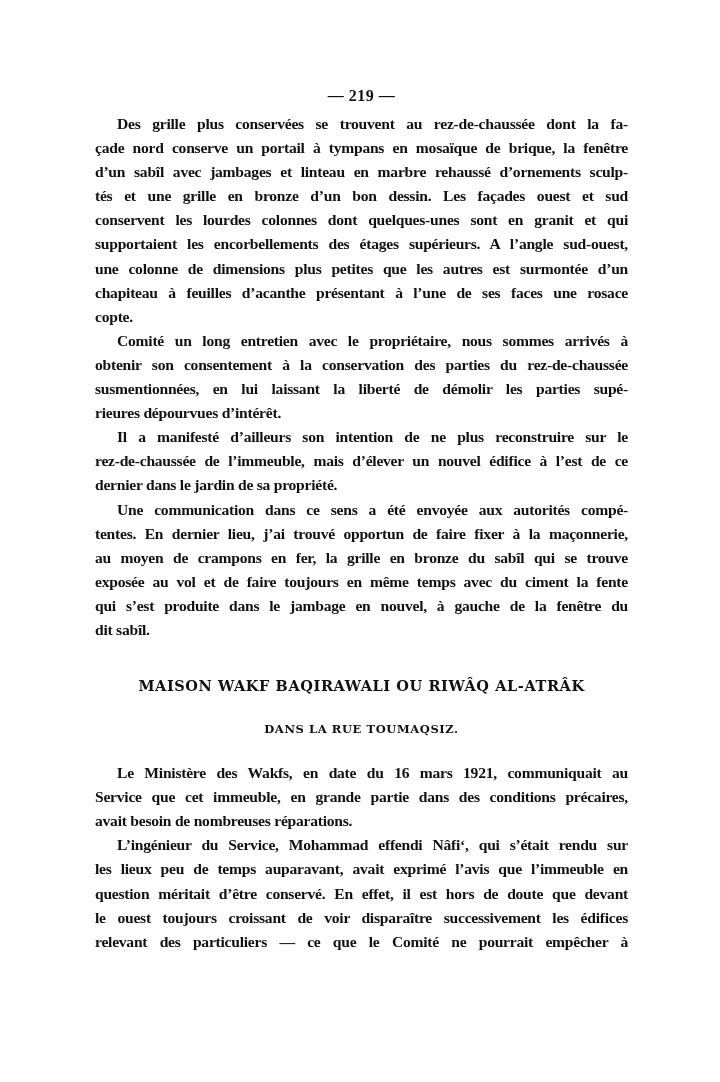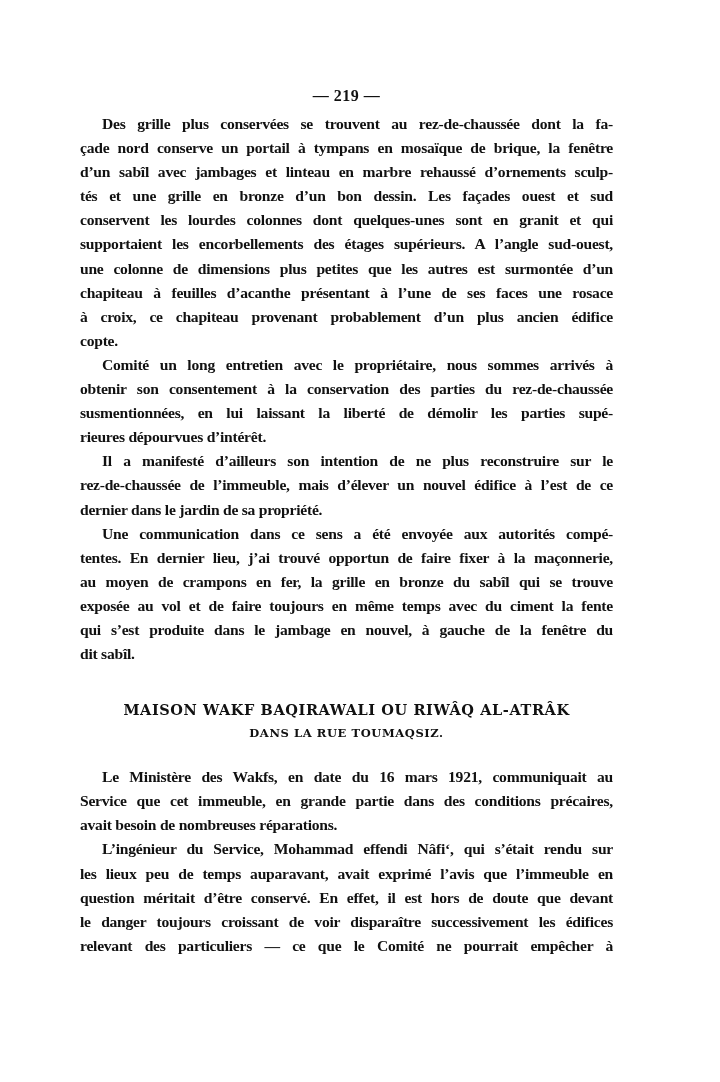--- a/index.html
+++ b/index.html
@@ -1,18 +1,18 @@
 <!DOCTYPE html>
 <html><head>
   <meta charset="utf-8">
   <style>
     html, body { margin: 0; padding: 0; background: #ffffff; }
     body { width: 720px; height: 1082px; position: relative; overflow: hidden; }
     .page {
-      position: absolute; left: 80px; top: 84px; width: 533px;
+      position: absolute; left: 95px; top: 84px; width: 533px;
       font-family: "Liberation Serif", "DejaVu Serif", serif;
       color: #111;
       font-weight: bold;
     }
     .folio {
       text-align: center; font-size: 16px; line-height: 24px;
       margin-bottom: 4px; letter-spacing: 0.5px;
     }
     .line {
       display: block; font-size: 15.6px; line-height: 24.1px; height: 24.1px;
@@ -22,39 +22,38 @@
     .line.last { text-align-last: left; }
     .line.indent { padding-left: 22px; }
     .heading {
       text-align: center; font-size: 14.5px; line-height: 20px;
       letter-spacing: 0.6px; font-family: "DejaVu Serif", serif;
       margin-top: 34px;
     }
     .subheading {
       text-align: center; font-size: 11.5px; line-height: 18px;
       letter-spacing: 0.6px; font-family: "DejaVu Serif", serif;
-      margin-top: 4px; margin-bottom: 23px;
+      margin-top: 24px; margin-bottom: 23px;
     }
   </style>
 </head>
 <body>
 
 <div class="page">
   <div class="folio">— 219 —</div>
   <div id="section1">
       <div>
         <span class="line indent">Des grille plus conservées se trouvent au rez-de-chaussée dont la fa-</span>
         <span class="line">çade nord conserve un portail à tympans en mosaïque de brique, la fenêtre</span>
         <span class="line">d’un sabîl avec jambages et linteau en marbre rehaussé d’ornements sculp-</span>
         <span class="line">tés et une grille en bronze d’un bon dessin. Les façades ouest et sud</span>
         <span class="line">conservent les lourdes colonnes dont quelques-unes sont en granit et qui</span>
         <span class="line">supportaient les encorbellements des étages supérieurs. A l’angle sud-ouest,</span>
         <span class="line">une colonne de dimensions plus petites que les autres est surmontée d’un</span>
         <span class="line">chapiteau à feuilles d’acanthe présentant à l’une de ses faces une rosace</span>
-        <span class="line">à croix, ce chapiteau provenant probablement d’un plus ancien édifice</span>
         <span class="line last">copte.</span>
       </div>
       <div>
         <span class="line indent">Comité un long entretien avec le propriétaire, nous sommes arrivés à</span>
         <span class="line">obtenir son consentement à la conservation des parties du rez-de-chaussée</span>
         <span class="line">susmentionnées, en lui laissant la liberté de démolir les parties supé-</span>
         <span class="line last">rieures dépourvues d’intérêt.</span>
       </div>
       <div>
         <span class="line indent">Il a manifesté d’ailleurs son intention de ne plus reconstruire sur le</span>
@@ -75,17 +74,17 @@
   <div id="section2">
       <div>
         <span class="line indent">Le Ministère des Wakfs, en date du 16 mars 1921, communiquait au</span>
         <span class="line">Service que cet immeuble, en grande partie dans des conditions précaires,</span>
         <span class="line last">avait besoin de nombreuses réparations.</span>
       </div>
       <div>
         <span class="line indent">L’ingénieur du Service, Mohammad effendi Nâfi‘, qui s’était rendu sur</span>
         <span class="line">les lieux peu de temps auparavant, avait exprimé l’avis que l’immeuble en</span>
         <span class="line">question méritait d’être conservé. En effet, il est hors de doute que devant</span>
-        <span class="line">le danger toujours croissant de voir disparaître successivement les édifices</span>
+        <span class="line">le ouest toujours croissant de voir disparaître successivement les édifices</span>
         <span class="line">relevant des particuliers — ce que le Comité ne pourrait empêcher à</span>
       </div>
     </div>
 </div>
 
 </body></html>

